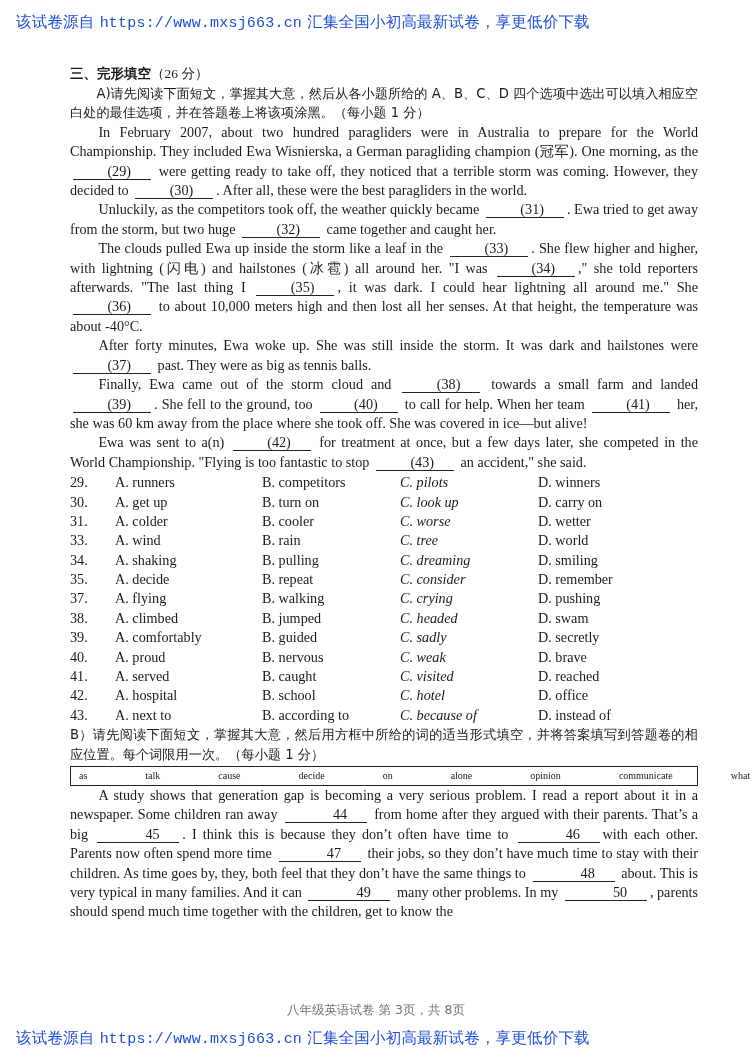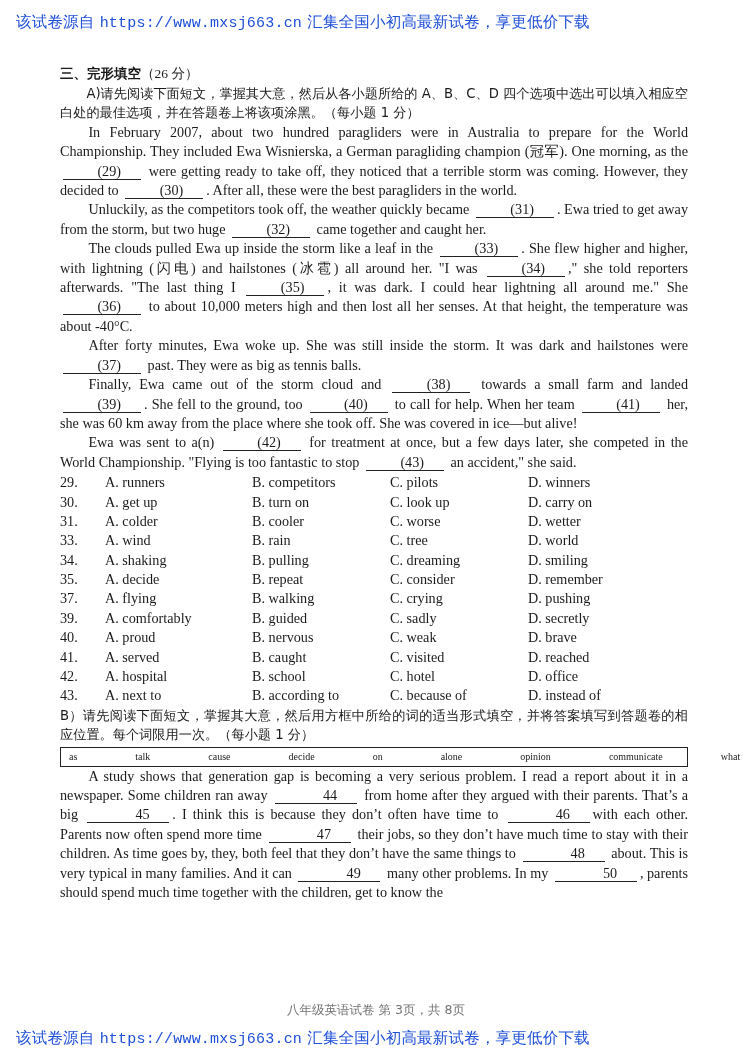--- a/index.html
+++ b/index.html
@@ -10,40 +10,40 @@
   }
   .banner {
     position: absolute; left: 16px;
     font-family: "DejaVu Sans", "Liberation Sans", sans-serif;
     font-size: 15.5px; color: #1d4ed8; letter-spacing: 0.2px; white-space: nowrap;
   }
   .banner .url { font-family: "Liberation Mono", "DejaVu Sans Mono", monospace; font-size: 15px; }
   #banner-top { top: 12px; }
   #banner-bottom { top: 1028px; }
 
-  .content { position: absolute; left: 60px; top: 64px; width: 628px; font-size: 14.2px; line-height: 19.4px; }
+  .content { position: absolute; left: 70px; top: 64px; width: 628px; font-size: 14.2px; line-height: 19.4px; }
   .section-title { font-weight: bold; font-family: "DejaVu Sans", sans-serif; font-size: 13.5px; margin-bottom: 0px; height: 20px; }
   .section-title .pts { font-weight: normal; font-family: "Liberation Serif", serif; }
   .para { text-align: justify; text-indent: 2em; margin: 0; }
   .para.cn { font-family: "DejaVu Sans", sans-serif; font-size: 13.2px; }
   .blank {
     display: inline-block; border-bottom: 1px solid #222; text-align: left;
     padding-left: 6px; line-height: 15px; margin: 0 3px;
   }
   .blank.w80 { width: 72px; }
   .blank.w90 { width: 82px; }
   .blank.center { text-align: center; padding-left: 0; }
 
   .options { margin: 1px 0 0 0; }
   .opt-row { display: flex; height: 19.4px; }
   .opt-row span { display: inline-block; }
   .opt-num { width: 21px; }
   .opt-a { width: 147px; margin-left: 24px; }
   .opt-b { width: 138px; }
-  .opt-c { width: 138px; }
+  .opt-c { width: 138px; font-style: italic; }
   .opt-d { width: 120px; }
 
   .wordbox {
     border: 1.4px solid #222; height: 18px; margin: 2px 0 0 0;
     display: flex; align-items: center; padding-left: 8px; font-size: 10px; gap: 44px;
   }
   .wordbox span { margin-right: 14px; }
 
   .footer {
     position: absolute; top: 1002px; left: 0; width: 752px; text-align: center;
@@ -117,20 +117,27 @@
         <span class="opt-b">B. repeat</span>
         <span class="opt-c">C. consider</span>
         <span class="opt-d">D. remember</span>
       </div>
       <div class="opt-row">
         <span class="opt-num">37.</span>
         <span class="opt-a">A. flying</span>
         <span class="opt-b">B. walking</span>
         <span class="opt-c">C. crying</span>
         <span class="opt-d">D. pushing</span>
+      </div>
+      <div class="opt-row">
+        <span class="opt-num">38.</span>
+        <span class="opt-a">A. climbed</span>
+        <span class="opt-b">B. jumped</span>
+        <span class="opt-c">C. headed</span>
+        <span class="opt-d">D. swam</span>
       </div>
       <div class="opt-row">
         <span class="opt-num">39.</span>
         <span class="opt-a">A. comfortably</span>
         <span class="opt-b">B. guided</span>
         <span class="opt-c">C. sadly</span>
         <span class="opt-d">D. secretly</span>
       </div>
       <div class="opt-row">
         <span class="opt-num">40.</span>

